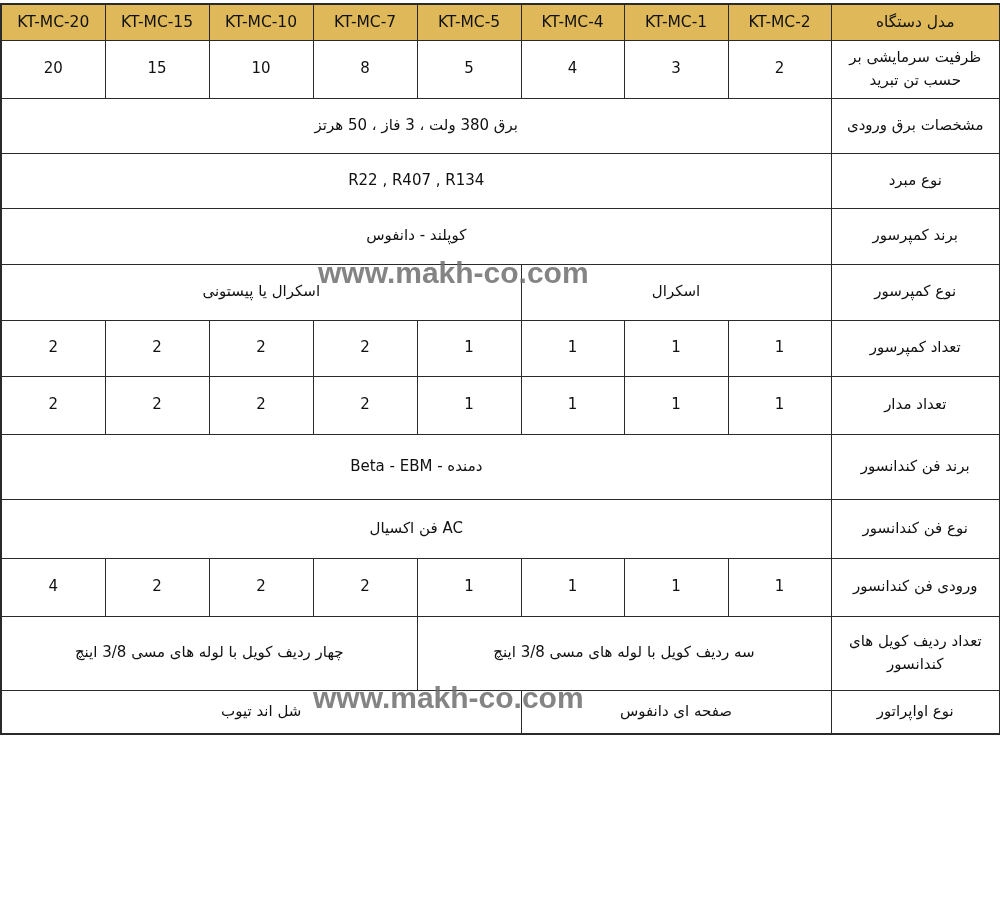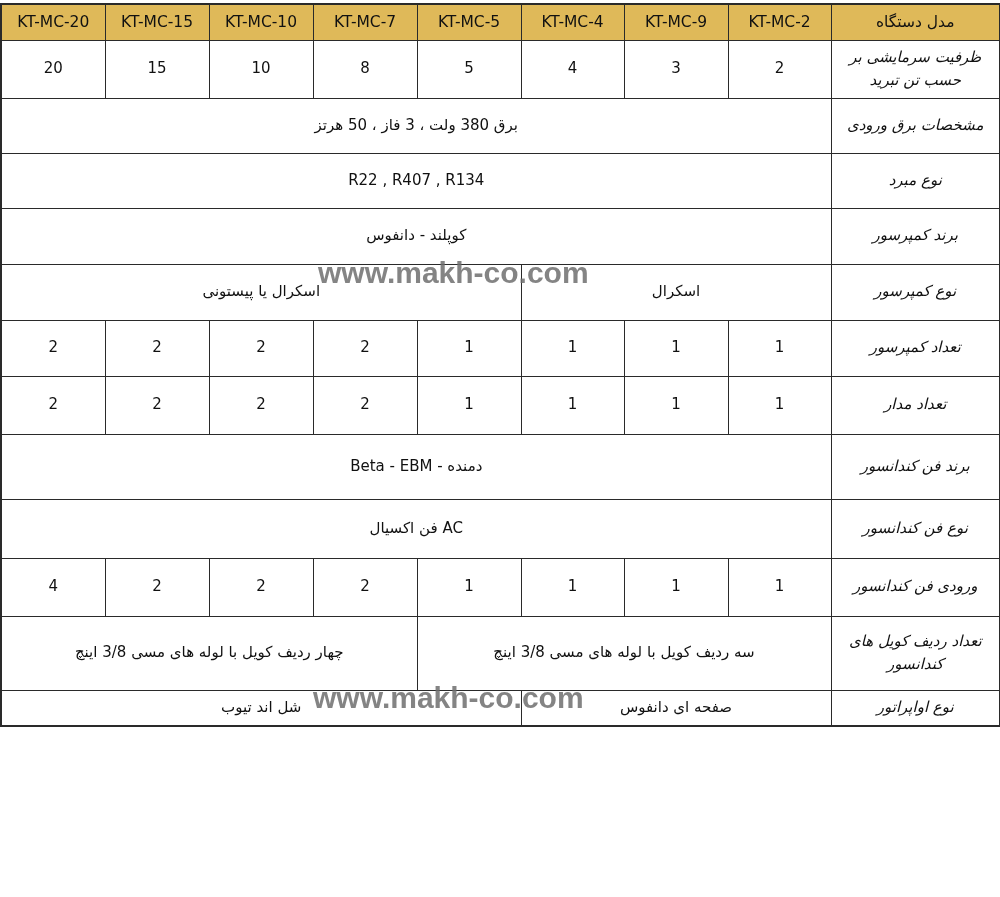--- a/index.html
+++ b/index.html
@@ -11,21 +11,21 @@
     font-family: "DejaVu Sans", sans-serif;
     color: #111;
   }
   table.spec td, table.spec th {
     border: 1.5px solid #2a2a2a;
     text-align: center; vertical-align: middle;
     font-size: 15px; font-weight: normal;
     padding: 0 4px; line-height: 1.55;
   }
   table.spec th { background: #dfb959; font-size: 15.5px; }
-  td.label { direction: rtl; font-size: 15px; font-style: italic; }
+  td.label { direction: rtl; font-size: 15px; }
   td.rtl { direction: rtl; }
   .watermark {
     position: absolute; font-family: Liberation Sans, sans-serif; font-weight: bold;
     font-size: 30px; color: rgba(110,110,110,0.85); letter-spacing: 0px;
     pointer-events: none; white-space: nowrap;
   }
 </style>
 </head>
 <body>
 
@@ -43,21 +43,21 @@
   </colgroup>
 
   <tbody>
       <tr style="height:36px">
     <th>KT-MC-20</th>
     <th>KT-MC-15</th>
     <th>KT-MC-10</th>
     <th>KT-MC-7</th>
     <th>KT-MC-5</th>
     <th>KT-MC-4</th>
-    <th>KT-MC-9</th>
+    <th>KT-MC-1</th>
     <th>KT-MC-2</th>
     <th class="label" style="direction:rtl">مدل دستگاه</th>
   </tr>
 
   <tr style="height:58px">
     <td>20</td>
     <td>15</td>
     <td>10</td>
     <td>8</td>
     <td>5</td>
@@ -135,21 +135,21 @@
   </tr>
 
 
   <tr style="height:74px">
     <td colspan="4" class="rtl">چهار ردیف کویل با لوله های مسی 3/8 اینچ</td>
     <td colspan="4" class="rtl">سه ردیف کویل با لوله های مسی 3/8 اینچ</td>
     <td class="label">تعداد ردیف کویل های کندانسور</td>
   </tr>
 
 
-  <tr style="height:36px">
+  <tr style="height:44px">
     <td colspan="5" class="rtl">شل اند تیوب</td>
     <td colspan="3" class="rtl">صفحه ای دانفوس</td>
     <td class="label">نوع اواپراتور</td>
   </tr>
 </tbody>
   </table>
 
 <div class="watermark" style="left:318px; top:256px;">www.makh-co.com</div>
 <div class="watermark" style="left:313px; top:681px;">www.makh-co.com</div>
 

